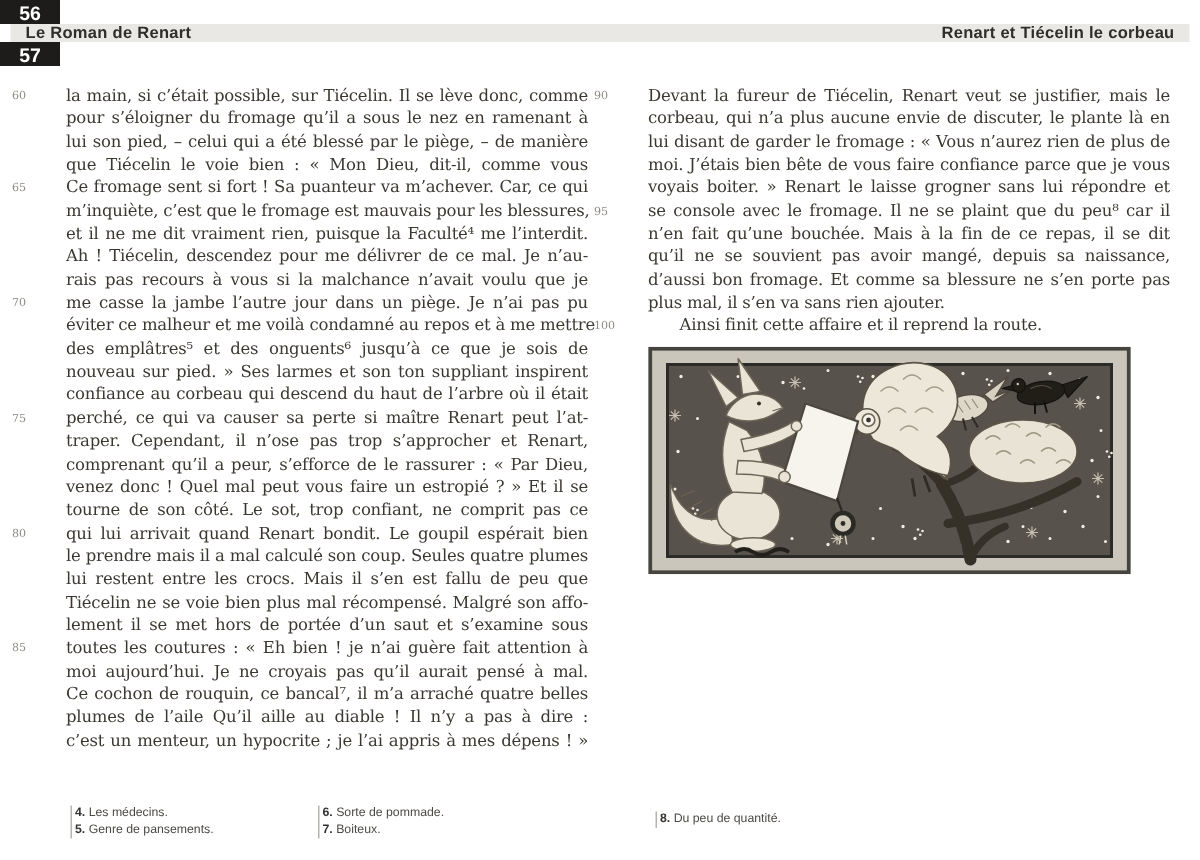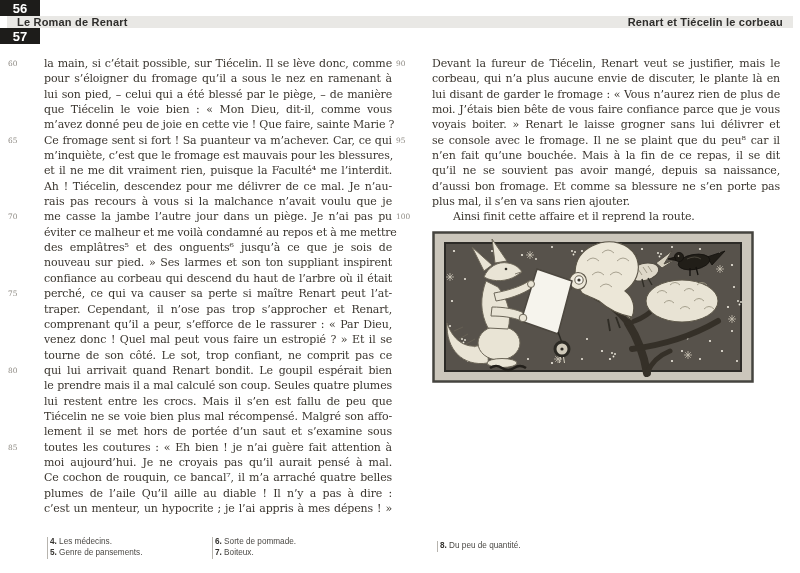--- a/index.html
+++ b/index.html
@@ -74,24 +74,20 @@
     </div>
     <div class="line">
       <span class="lineno"></span>
       <span class="linetext">lui son pied, – celui qui a été blessé par le piège, – de manière</span>
     </div>
     <div class="line">
       <span class="lineno"></span>
       <span class="linetext">que Tiécelin le voie bien : « Mon Dieu, dit-il, comme vous</span>
     </div>
     <div class="line">
-      <span class="lineno"></span>
-      <span class="linetext">m’avez donné peu de joie en cette vie ! Que faire, sainte Marie ?</span>
-    </div>
-    <div class="line">
       <span class="lineno">65</span>
       <span class="linetext">Ce fromage sent si fort ! Sa puanteur va m’achever. Car, ce qui</span>
     </div>
     <div class="line">
       <span class="lineno"></span>
       <span class="linetext">m’inquiète, c’est que le fromage est mauvais pour les blessures,</span>
     </div>
     <div class="line">
       <span class="lineno"></span>
       <span class="linetext">et il ne me dit vraiment rien, puisque la Faculté⁴ me l’interdit.</span>
@@ -198,21 +194,21 @@
     <div class="line">
       <span class="lineno"></span>
       <span class="linetext">lui disant de garder le fromage : « Vous n’aurez rien de plus de</span>
     </div>
     <div class="line">
       <span class="lineno"></span>
       <span class="linetext">moi. J’étais bien bête de vous faire confiance parce que je vous</span>
     </div>
     <div class="line">
       <span class="lineno"></span>
-      <span class="linetext">voyais boiter. » Renart le laisse grogner sans lui délivrer et</span>
+      <span class="linetext">voyais boiter. » Renart le laisse grogner sans lui répondre et</span>
     </div>
     <div class="line">
       <span class="lineno">95</span>
       <span class="linetext">se console avec le fromage. Il ne se plaint que du peu⁸ car il</span>
     </div>
     <div class="line">
       <span class="lineno"></span>
       <span class="linetext">n’en fait qu’une bouchée. Mais à la fin de ce repas, il se dit</span>
     </div>
     <div class="line">

